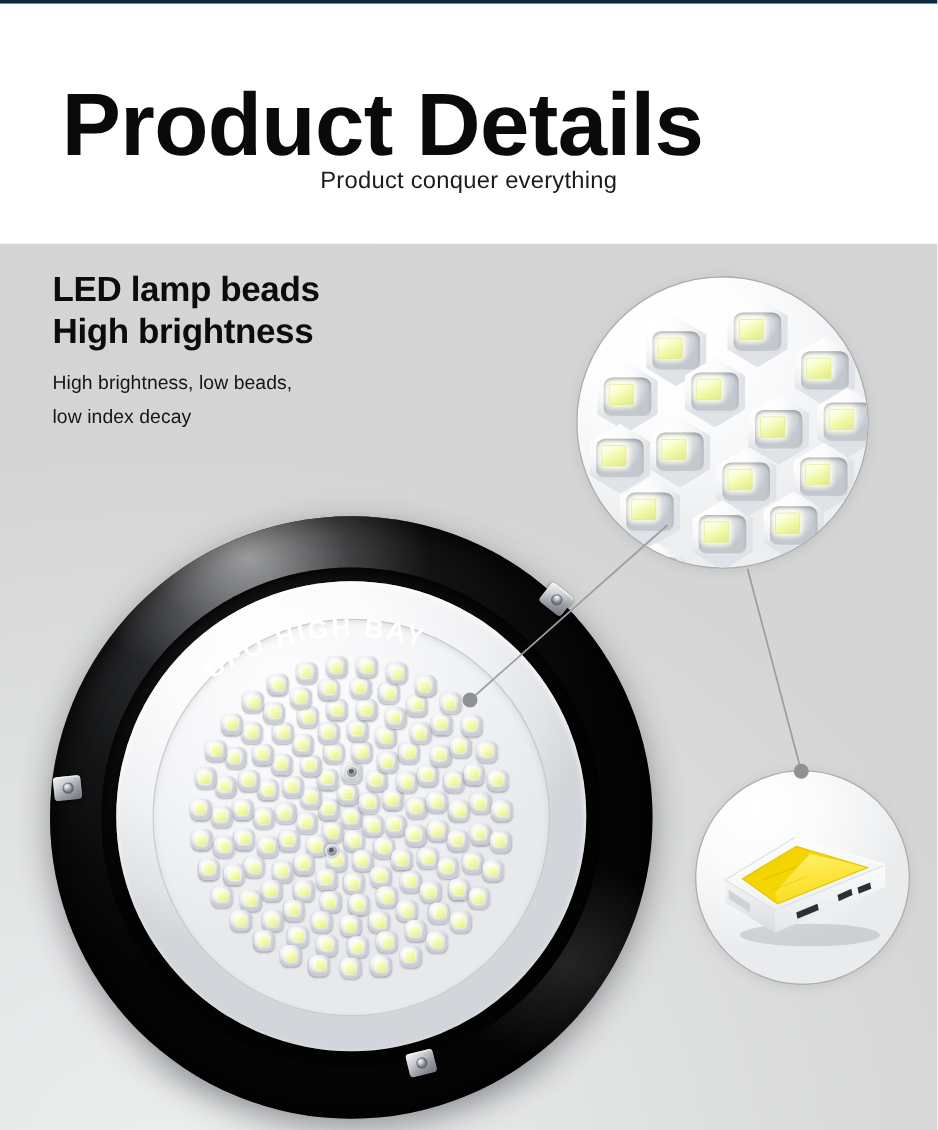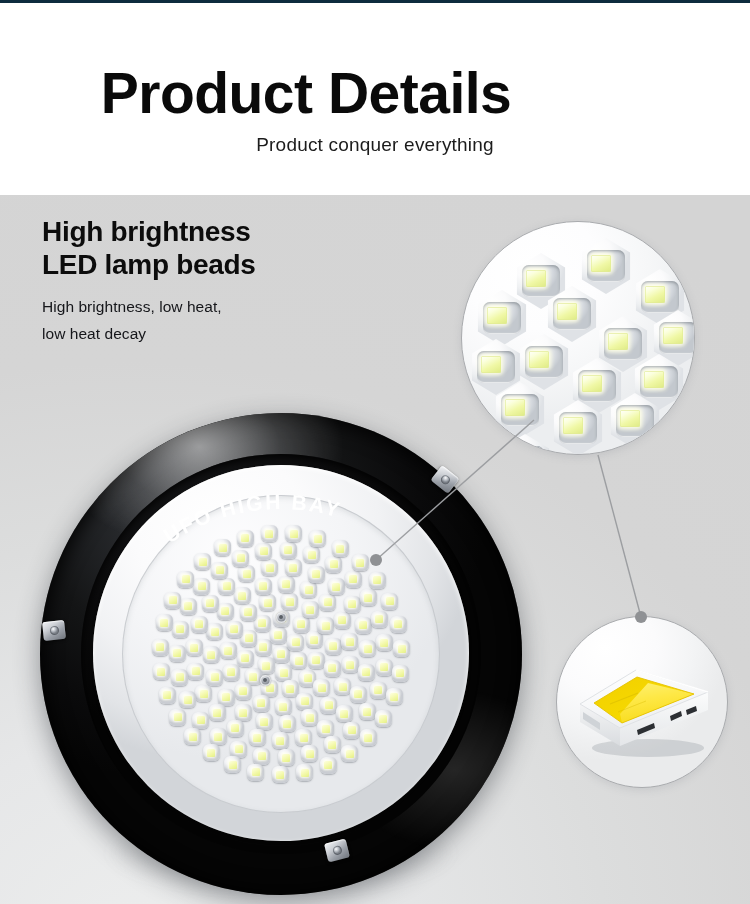--- a/index.html
+++ b/index.html
@@ -20,21 +20,21 @@
   }
 
   
   .header {
     position:absolute; left:0; top:3px; width:750px; height:192px;
     background:#ffffff;
     text-align:center;
   }
   .header-title {
     position:absolute; left:0; top:62px; width:612px;
-    font-size:57px; font-weight:bold; color:#0a0a0a;
+    font-size:71px; font-weight:bold; color:#0a0a0a;
     letter-spacing:-0.5px; line-height:1;
   }
   .header-sub {
     position:absolute; left:0; top:131px; width:750px;
     font-size:19px; font-weight:normal; color:#1c1c1c;
     letter-spacing:0.2px;
   }
 
   
   .scene {
@@ -234,26 +234,26 @@
 
   <div class="header">
     <div class="header-title nosel">Product Details</div>
     <div class="header-sub nosel">Product conquer everything</div>
   </div>
 
   <div class="scene">
 
     <div class="copy">
       <div class="copy-h nosel">
+        <div>LED lamp beads</div>
         <div>High brightness</div>
-        <div>LED lamp beads</div>
       </div>
       <div class="copy-p nosel">
-        <div>High brightness, low heat,</div>
-        <div>low heat decay</div>
+        <div>High brightness, low beads,</div>
+        <div>low index decay</div>
       </div>
     </div>
 
     <div class="lamp">
       <div class="lamp-shadow"></div>
 
       <div class="lamp-ring">
         <div class="fins" id="fins">
             <div class="fin" style="transform: translate(-50%, -100%) rotate(0deg);"></div>
             <div class="fin" style="transform: translate(-50%, -100%) rotate(10.5882deg);"></div>

